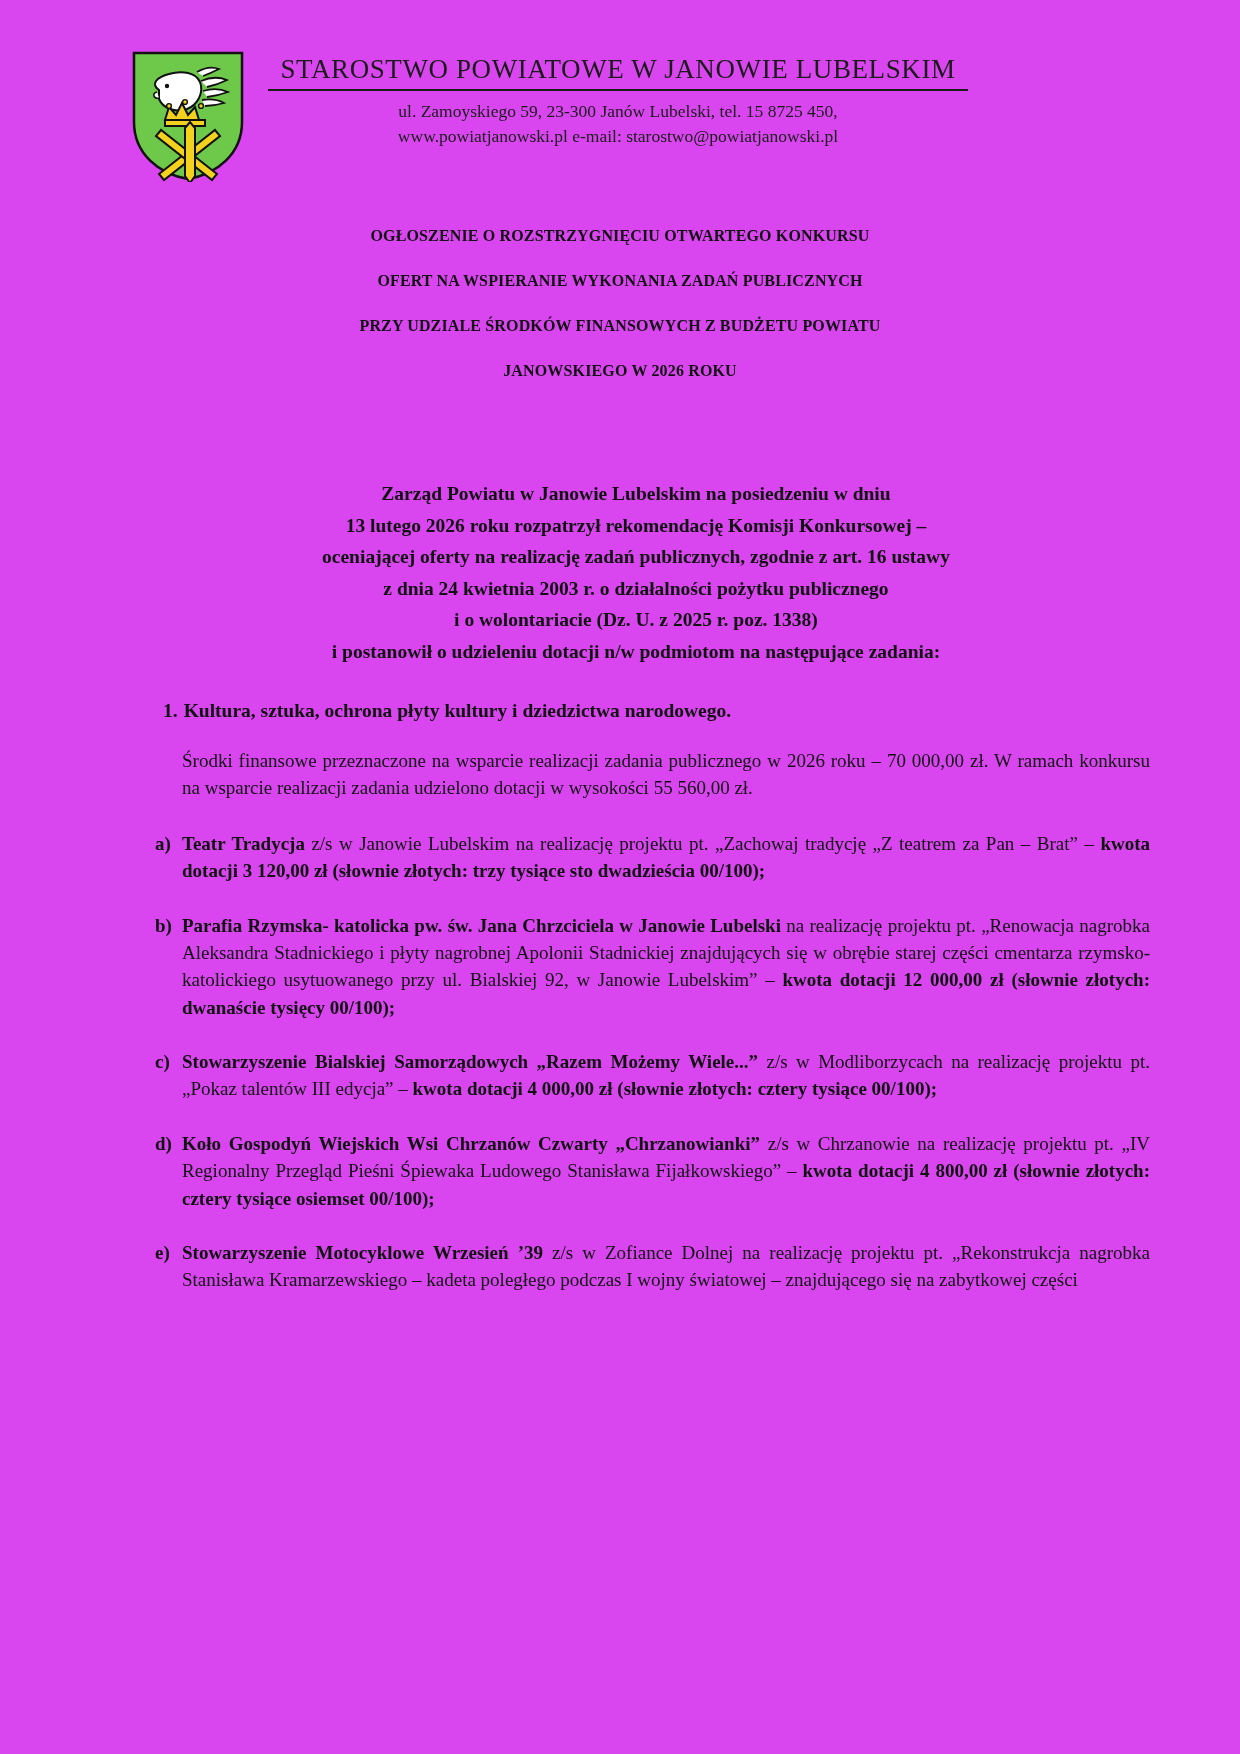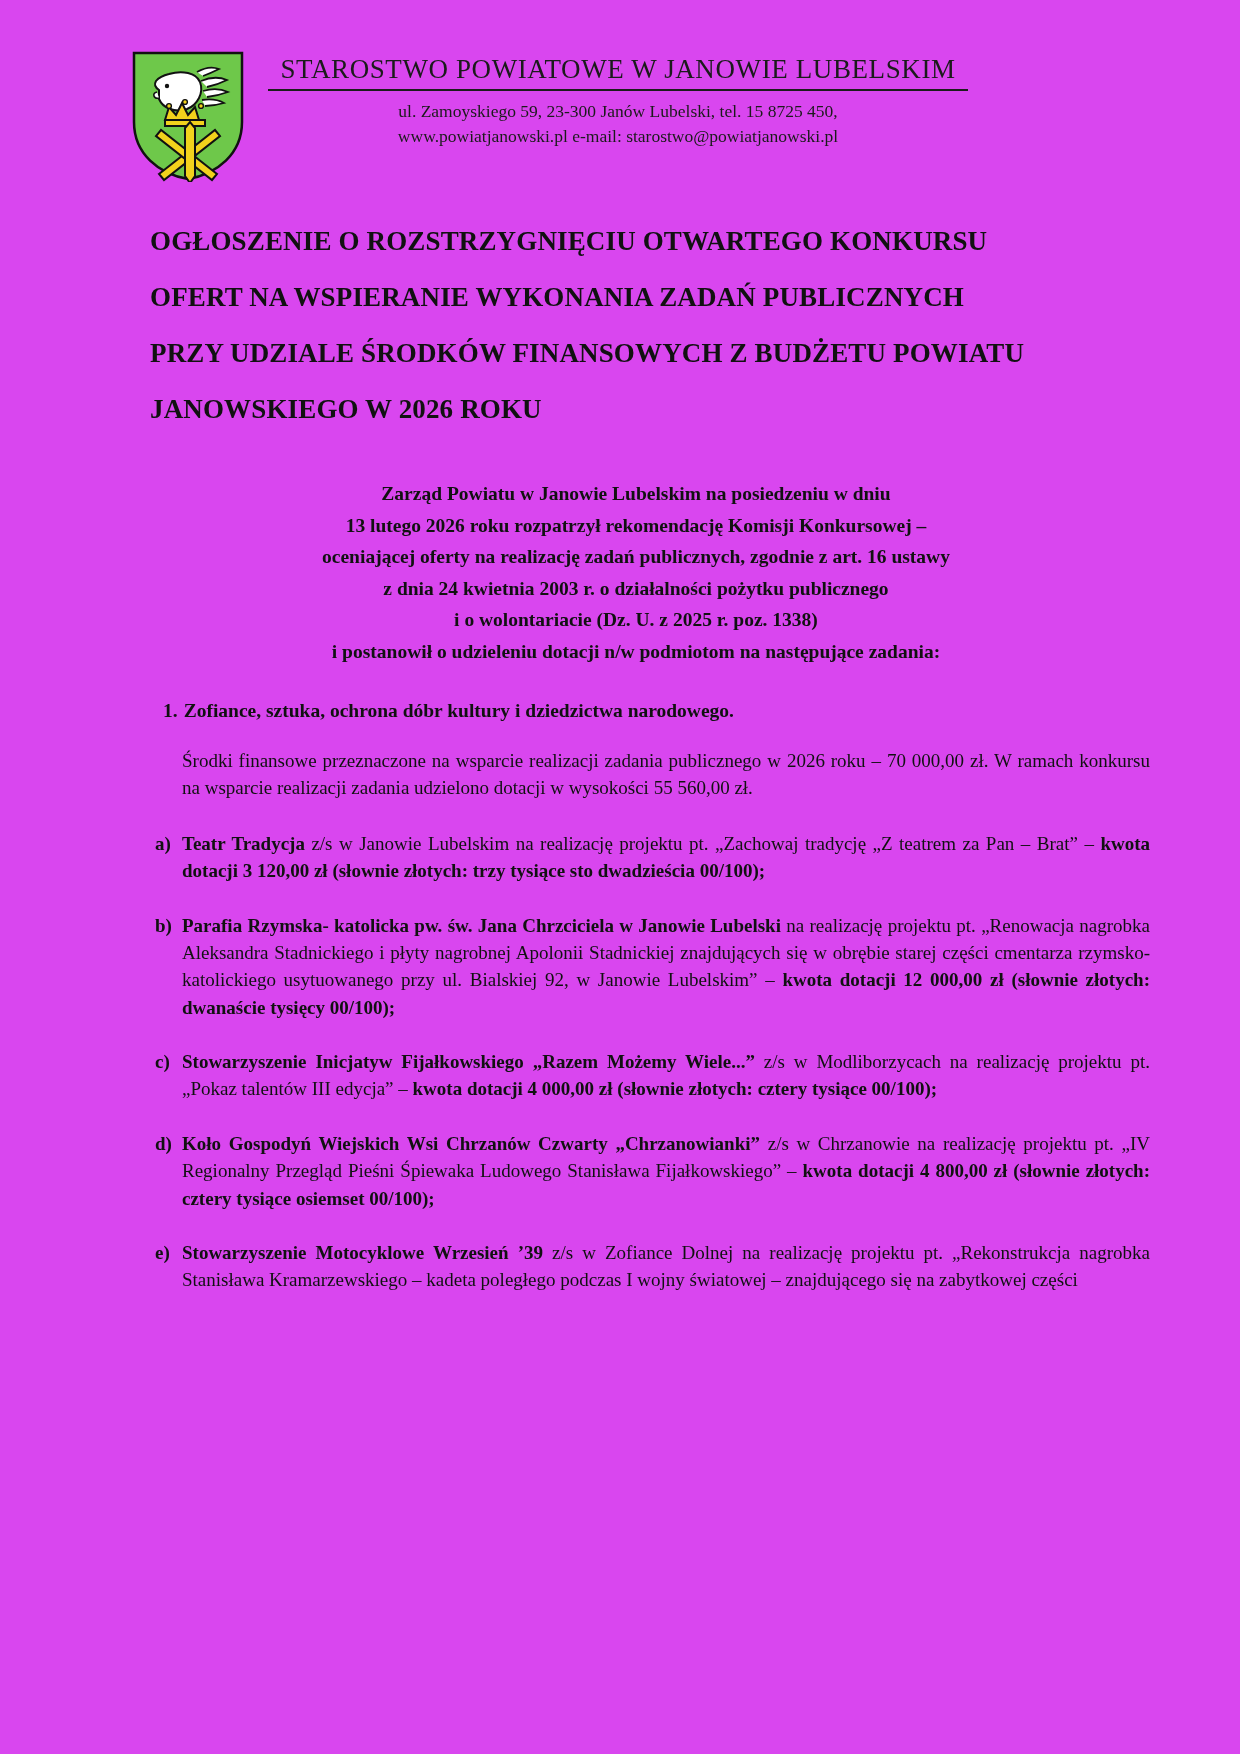--- a/index.html
+++ b/index.html
@@ -66,22 +66,23 @@
     line-height: 1.42;
     color: #1b1b1b;
   }
 
   
   .doc-title {
     position: absolute;
     top: 228px;
     left: 150px;
     width: 940px;
-    font-weight: bold;
-    font-size: 27px;
+    text-align: center;
+    font-weight: bold;
+    font-size: 16px;
     letter-spacing: 0.15px;
     line-height: 1;
   }
   .doc-title .tline { margin-bottom: 29px; }
   .doc-title .tline:last-child { margin-bottom: 0; }
 
   
   .intro {
     position: absolute;
     top: 478px;
@@ -193,38 +194,38 @@
     <div>13 lutego 2026 roku rozpatrzył rekomendację Komisji Konkursowej –</div>
     <div>oceniającej oferty na realizację zadań publicznych, zgodnie z art. 16 ustawy</div>
     <div>z dnia 24 kwietnia 2003 r. o działalności pożytku publicznego</div>
     <div>i o wolontariacie (Dz. U. z 2025 r. poz. 1338)</div>
     <div>i postanowił o udzieleniu dotacji n/w podmiotom na następujące zadania:</div>
   </div>
 
   <div class="body-area">
 
     <div class="section-head">
-      <span class="num">1.</span><span>Zofiance, sztuka, ochrona dóbr kultury i dziedzictwa narodowego.</span>
+      <span class="num">1.</span><span>Kultura, sztuka, ochrona płyty kultury i dziedzictwa narodowego.</span>
     </div>
 
     <div class="para">Środki finansowe przeznaczone na wsparcie realizacji zadania publicznego w 2026 roku – 70 000,00 zł. W ramach konkursu na wsparcie realizacji zadania udzielono dotacji w wysokości 55 560,00 zł.</div>
 
     <div class="item">
       <span class="marker">a)</span>
       <b>Teatr Tradycja</b><span> z/s w Janowie Lubelskim na realizację projektu pt. „Zachowaj tradycję „Z teatrem za Pan – Brat” – </span><b>kwota dotacji 3 120,00 zł (słownie złotych: trzy tysiące sto dwadzieścia 00/100);</b>
     </div>
 
     <div class="item">
       <span class="marker">b)</span>
       <b>Parafia Rzymska- katolicka pw. św. Jana Chrzciciela w Janowie Lubelski</b><span> na realizację projektu pt. „Renowacja nagrobka Aleksandra Stadnickiego i płyty nagrobnej Apolonii Stadnickiej znajdujących się w obrębie starej części cmentarza rzymsko-katolickiego usytuowanego przy ul. Bialskiej 92, w Janowie Lubelskim” – </span><b>kwota dotacji 12 000,00 zł (słownie złotych: dwanaście tysięcy 00/100);</b>
     </div>
 
     <div class="item">
       <span class="marker">c)</span>
-      <b>Stowarzyszenie Inicjatyw Fijałkowskiego  „Razem Możemy Wiele...”</b><span> z/s w Modliborzycach na realizację projektu pt. „Pokaz talentów III edycja” – </span><b>kwota dotacji 4 000,00 zł (słownie złotych: cztery tysiące 00/100);</b>
+      <b>Stowarzyszenie Bialskiej Samorządowych  „Razem Możemy Wiele...”</b><span> z/s w Modliborzycach na realizację projektu pt. „Pokaz talentów III edycja” – </span><b>kwota dotacji 4 000,00 zł (słownie złotych: cztery tysiące 00/100);</b>
     </div>
 
     <div class="item">
       <span class="marker">d)</span>
       <b>Koło Gospodyń Wiejskich Wsi Chrzanów Czwarty „Chrzanowianki”</b><span> z/s w Chrzanowie na realizację projektu pt. „IV Regionalny Przegląd Pieśni Śpiewaka Ludowego Stanisława Fijałkowskiego” – </span><b>kwota dotacji 4 800,00 zł (słownie złotych: cztery tysiące osiemset 00/100);</b>
     </div>
 
     <div class="item">
       <span class="marker">e)</span>
       <b>Stowarzyszenie Motocyklowe Wrzesień ’39</b><span> z/s w Zofiance Dolnej na realizację projektu pt. „Rekonstrukcja nagrobka Stanisława Kramarzewskiego – kadeta poległego podczas I wojny światowej – znajdującego się na zabytkowej części</span>

